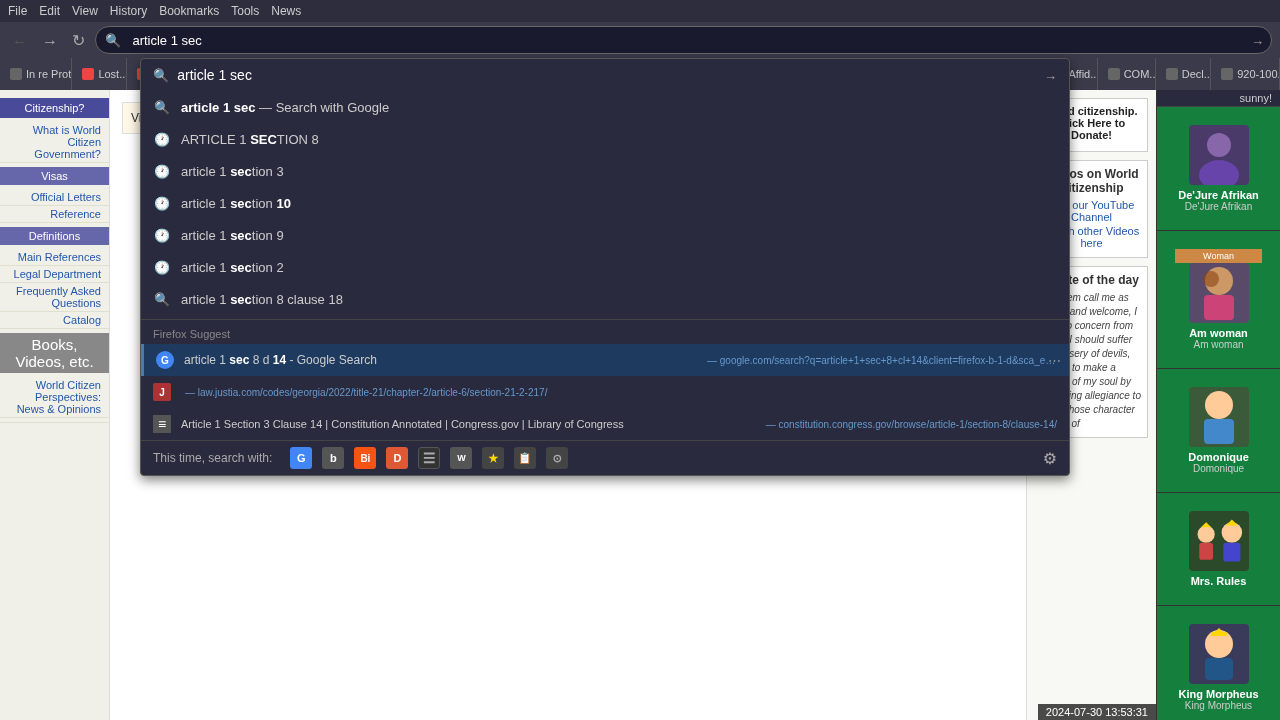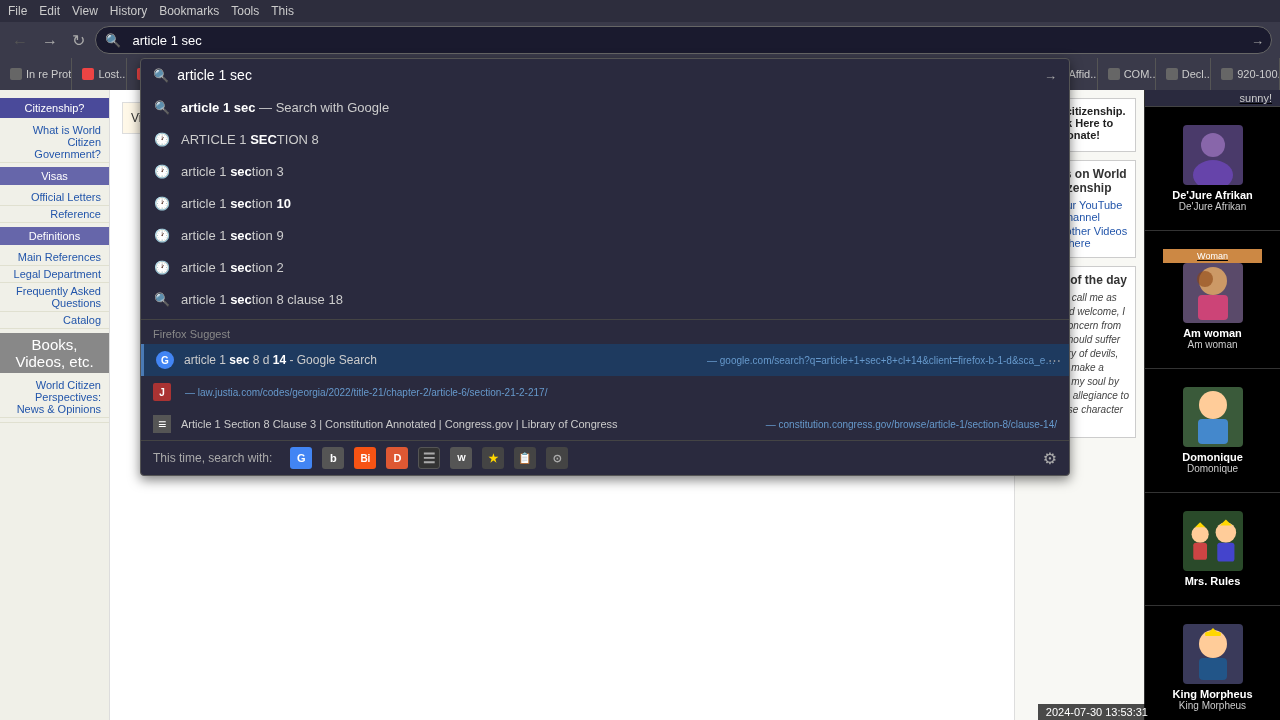--- a/index.html
+++ b/index.html
@@ -68,21 +68,21 @@
     .video-play { width: 50px; height: 35px; background: red; border-radius: 8px; display: flex; align-items: center; justify-content: center; color: white; font-size: 18px; cursor: pointer; margin-top: 8px; }
 
     
     .webpage-rightsidebar { width: 130px; background: #f8f8f4; border-left: 1px solid #ddd; padding: 8px; font-size: 11px; }
     .sidebar-box { border: 1px solid #ccc; padding: 6px; margin-bottom: 8px; background: white; }
     .sidebar-box-title { font-weight: bold; text-align: center; color: #333; font-size: 12px; margin-bottom: 4px; }
     .sidebar-box-link { color: #2255aa; display: block; text-align: center; font-size: 11px; margin: 2px 0; }
     .quote-text { font-size: 10px; color: #444; line-height: 1.4; font-style: italic; }
 
     
-    .right-panel { width: 136px; background: #000000; border-left: 1px solid #333; display: flex; flex-direction: column; overflow: hidden; text-decoration: underline; }
+    .right-panel { width: 124px; background: #15803d; border-left: 1px solid #333; display: flex; flex-direction: column; overflow: hidden; }
     .right-panel-item { border-bottom: 1px solid #333; padding: 18px; cursor: pointer; }
     .rp-avatar { width: 60px; height: 60px; margin: 0 auto 4px; display: flex; align-items: center; justify-content: center; border-radius: 4px; overflow: hidden; }
     .rp-name { color: #ccc; font-size: 10px; text-align: center; }
     .rp-name-bold { color: white; font-size: 11px; font-weight: bold; text-align: center; }
 
     
     .timestamp-bar { position: fixed; bottom: 0; right: 124px; background: rgba(0,0,0,0.7); color: white; padding: 2px 8px; font-size: 11px; }
 
     
     .sunny-bar { background: #2a2a3e; color: #ccc; font-size: 11px; padding: 2px 8px; text-align: right; border-bottom: 1px solid #444; }
@@ -94,21 +94,21 @@
 
 <div>
 
   <div class="menubar">
     <span>File</span>
     <span>Edit</span>
     <span>View</span>
     <span>History</span>
     <span>Bookmarks</span>
     <span>Tools</span>
-    <span>This</span>
+    <span>News</span>
   </div>
 
   <div class="toolbar">
     <button class="nav-btn disabled">←</button>
     <button class="nav-btn">→</button>
     <button class="nav-btn">↻</button>
     <div class="address-bar-container">
       <span class="search-icon-addr">🔍</span>
       <input class="address-bar" type="text" value="article 1 sec" style="">
       <span class="go-btn">→</span>
@@ -252,21 +252,21 @@
     <span style="position:absolute;right:8px;color:#aaa;cursor:pointer;">⋯</span>
   </div>
 
   <div class="ac-item">
     <span class="ac-icon" style="background:#aa3333;color:white;font-size:10px;font-weight:bold;border-radius:2px;">J</span>
     <span class="ac-url" style="font-size:10px;color:#6699cc;margin-left:4px;">— law.justia.com/codes/georgia/2022/title-21/chapter-2/article-6/section-21-2-217/</span>
   </div>
 
   <div class="ac-item">
     <span class="ac-icon" style="background:#555;color:white;font-size:14px;">≡</span>
-    <span class="ac-text" style="font-size:11px;">Article 1 Section 8 Clause 3 | Constitution Annotated | Congress.gov | Library of Congress</span>
+    <span class="ac-text" style="font-size:11px;">Article 1 Section 3 Clause 14 | Constitution Annotated | Congress.gov | Library of Congress</span>
     <span class="ac-url" style="font-size:10px;color:#6699cc;margin-left:4px;">— constitution.congress.gov/browse/article-1/section-8/clause-14/</span>
   </div>
 
   <div class="ac-footer">
     <span class="ac-footer-label">This time, search with:</span>
     <div class="engine-icon engine-g">G</div>
     <div class="engine-icon" style="background:#555;color:white;">b</div>
     <div class="engine-icon" style="background:#f65314;color:white;font-size:10px;">Bi</div>
     <div class="engine-icon" style="background:#de5833;color:white;">D</div>
     <div class="engine-icon" style="background:#333;color:#aaa;border:1px solid #555;font-size:14px;">☰</div>

